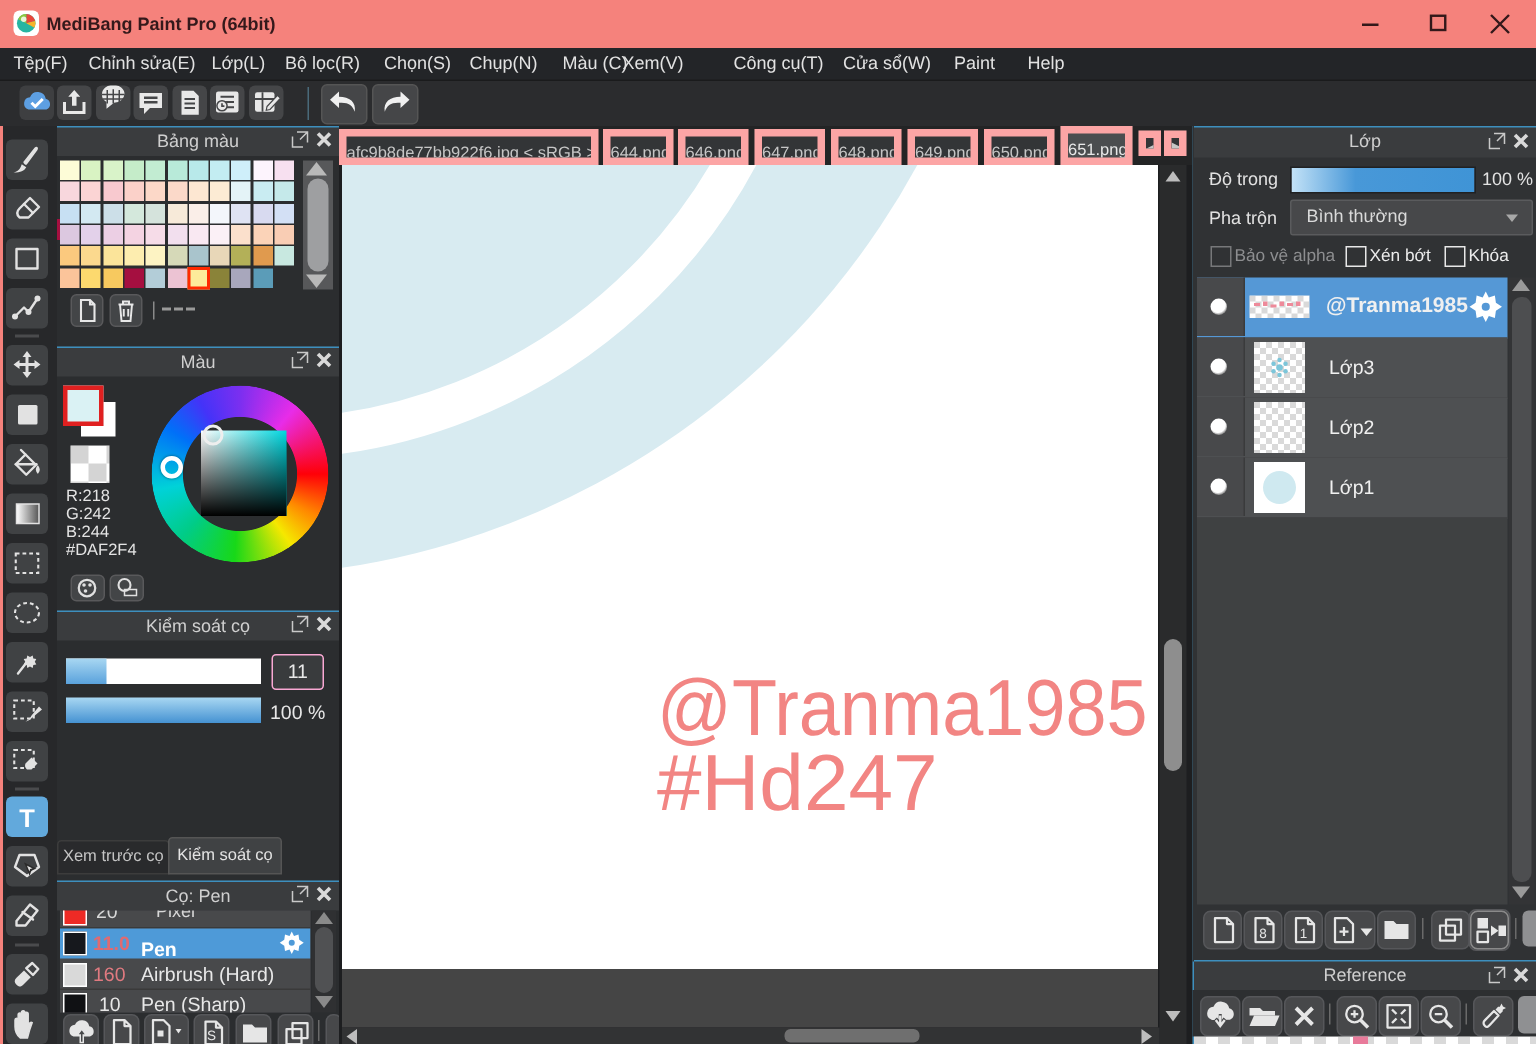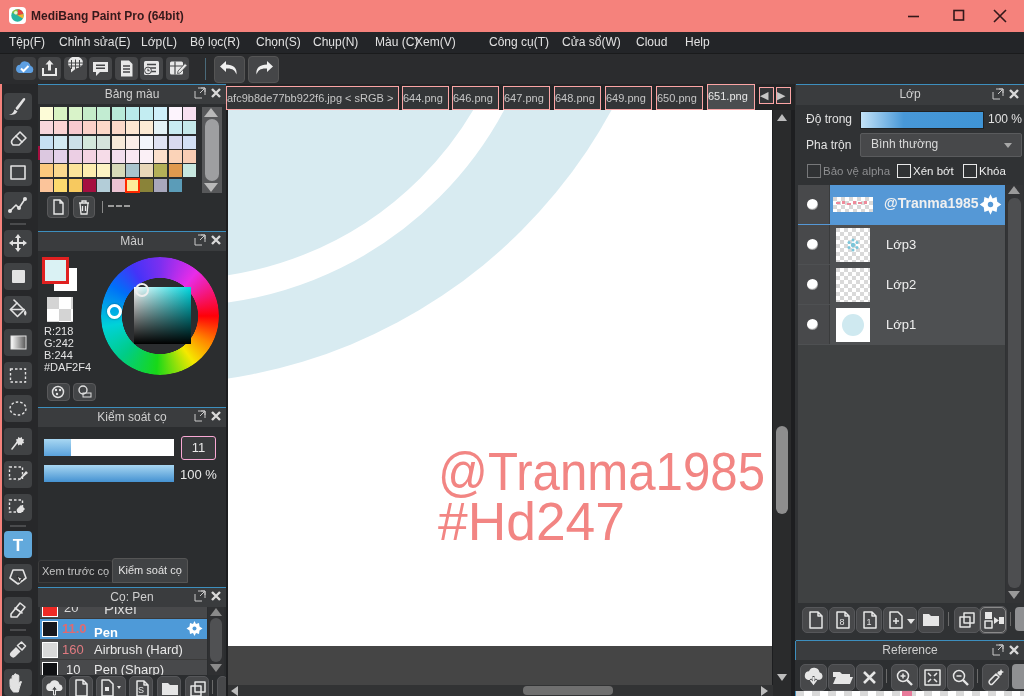--- a/index.html
+++ b/index.html
@@ -26,22 +26,22 @@
  color:#cfcfcf;font-size:12px;text-align:center;line-height:19px;}
 .pico{position:absolute;top:3px;width:12px;height:12px;}
 .smbtn{position:absolute;background:#434547;border-radius:4px;border:1px solid #59595b;}
 
 .chk12{background:repeating-conic-gradient(#ffffff 0% 25%,#d4d4d4 0% 50%) 0 0/24px 24px;}
 .chk8{background:repeating-conic-gradient(#ffffff 0% 25%,#d9d9d9 0% 50%) 0 0/16px 16px;}
 .chk4{background:repeating-conic-gradient(#ffffff 0% 25%,#d9d9d9 0% 50%) 0 0/8px 8px;}
 
 #canvasarea{left:226px;top:84px;width:569px;height:612px;background:#1d1e20;}
 #tabbar{position:absolute;left:0;top:0;width:569px;height:26px;background:#232425;}
-.tab{position:absolute;top:2px;height:24px;background:#333537;border:1px solid #fca5a5;color:#c6c6c6;
- font-size:11px;text-align:left;line-height:22px;box-sizing:border-box;white-space:nowrap;overflow:hidden;}
+.tab{position:absolute;top:2px;height:24px;background:#333537;border:5px solid #fca5a5;color:#c6c6c6;
+ font-size:11px;text-align:center;line-height:22px;box-sizing:border-box;white-space:nowrap;overflow:hidden;}
 .tab.sel{background:#4b4d4f;color:#e8e8e8;top:0;height:26px;}
 #cv{position:absolute;left:2px;top:26px;width:544px;height:536px;}
 #pasteboard{position:absolute;left:2px;top:562px;width:544px;height:39px;background:#454545;}
 
 #vscroll{position:absolute;left:547px;top:26px;width:18px;height:586px;background:#2a2b2c;}
 #hscroll{position:absolute;left:2px;top:601px;width:545px;height:11px;background:#323334;}
 
 #rightcol{left:795px;top:84px;width:229px;height:612px;background:#303234;border-left:1px solid #3d8fbe;}
 .lrow{position:absolute;left:3px;width:207px;height:40px;background:#4e5052;border-bottom:1px solid #3a3b3c;}
 .lrow .radio{position:absolute;left:0;top:0;width:31px;height:39px;background:#48494b;border-right:1px solid #3a3b3c;}
@@ -75,21 +75,21 @@
  <span style="left:9px">Tệp(F)</span>
  <span style="left:59px">Chỉnh sửa(E)</span>
  <span style="left:141px">Lớp(L)</span>
  <span style="left:190px">Bộ lọc(R)</span>
  <span style="left:256px">Chọn(S)</span>
  <span style="left:313px">Chụp(N)</span>
  <span style="left:375px">Màu (C)</span>
  <span style="left:415px">Xem(V)</span>
  <span style="left:489px">Công cụ(T)</span>
  <span style="left:562px">Cửa sổ(W)</span>
- <span style="left:636px">Cloud</span>
+ <span style="left:636px">Paint</span>
  <span style="left:685px">Help</span>
 </div>
 
 <div class="abs" id="toolbar">
  <div class="tbtn" style="left:13px;background:#3e3f41">
   <svg width="23" height="23" viewBox="0 0 23 23">
         <path d="M6 16 a4.2 4.2 0 0 1 1-8.2 a5.5 5.5 0 0 1 10.5 1 a3.8 3.8 0 0 1 0.5 7.2 Z" fill="#5d9fe2"></path>
         <path d="M8 11.5 l2.5 2.5 l5 -5" stroke="#fff" stroke-width="2" fill="none"></path>
       </svg>
  </div>
@@ -417,21 +417,21 @@
  <svg class="pico" style="right:20px" width="12" height="12" viewBox="0 0 12 12">
       <path d="M1 4 v7 h7 M4 1 h7 v7 M6 6 L11 1 M11 1 v4 M11 1 h-4" stroke="#c9c9c9" fill="none"></path>
     </svg>
  <svg class="pico" style="right:4px" width="12" height="12" viewBox="0 0 12 12">
       <path d="M2 2 L10 10 M10 2 L2 10" stroke="#d9d9d9" stroke-width="2.4" fill="none"></path>
     </svg>
  <div style="position:absolute;left:2px;top:20px;width:167px;height:68px;background:#48494b;overflow:hidden">
   <div style="position:absolute;left:0;top:0;width:167px;height:11px;background:#48494b;border-bottom:1px solid #3a3a3a">
    <div style="position:absolute;left:2px;top:-6px;width:14px;height:14px;background:#ee2a25;border:1px solid #fff"></div>
    <div style="position:absolute;left:24px;top:-7px;color:#d8d8d8;font-size:13px">20</div>
-   <div style="position:absolute;left:64px;top:-7px;color:#d8d8d8;font-size:15px">Pixel</div>
+   <div style="position:absolute;left:64px;top:-7px;color:#d8d8d8;font-size:12px">Pixel</div>
   </div>
   <div style="position:absolute;left:0;top:12px;width:167px;height:20px;background:#4e9ad8">
    <div style="position:absolute;left:2px;top:2px;width:14px;height:14px;background:#16181d;border:1px solid #fff"></div>
    <div style="position:absolute;left:22px;top:2px;color:#e06a70;font-size:13px;font-weight:700">11.0</div>
    <div style="position:absolute;left:54px;top:6px;color:#ffffff;font-size:13px;font-weight:700">Pen</div>
    <svg style="position:absolute;left:146px;top:1px" width="17" height="17" viewBox="0 0 17 17">
           <path d="M8.5 1 L10 4 L13 3 L13.5 6.5 L16.5 8.5 L13.5 10.5 L13 14 L10 13 L8.5 16 L7 13 L4 14 L3.5 10.5 L0.5 8.5 L3.5 6.5 L4 3 L7 4 Z" fill="#fff"></path>
           <circle cx="8.5" cy="8.5" r="2" fill="#4e9ad8"></circle>
         </svg>
   </div>

